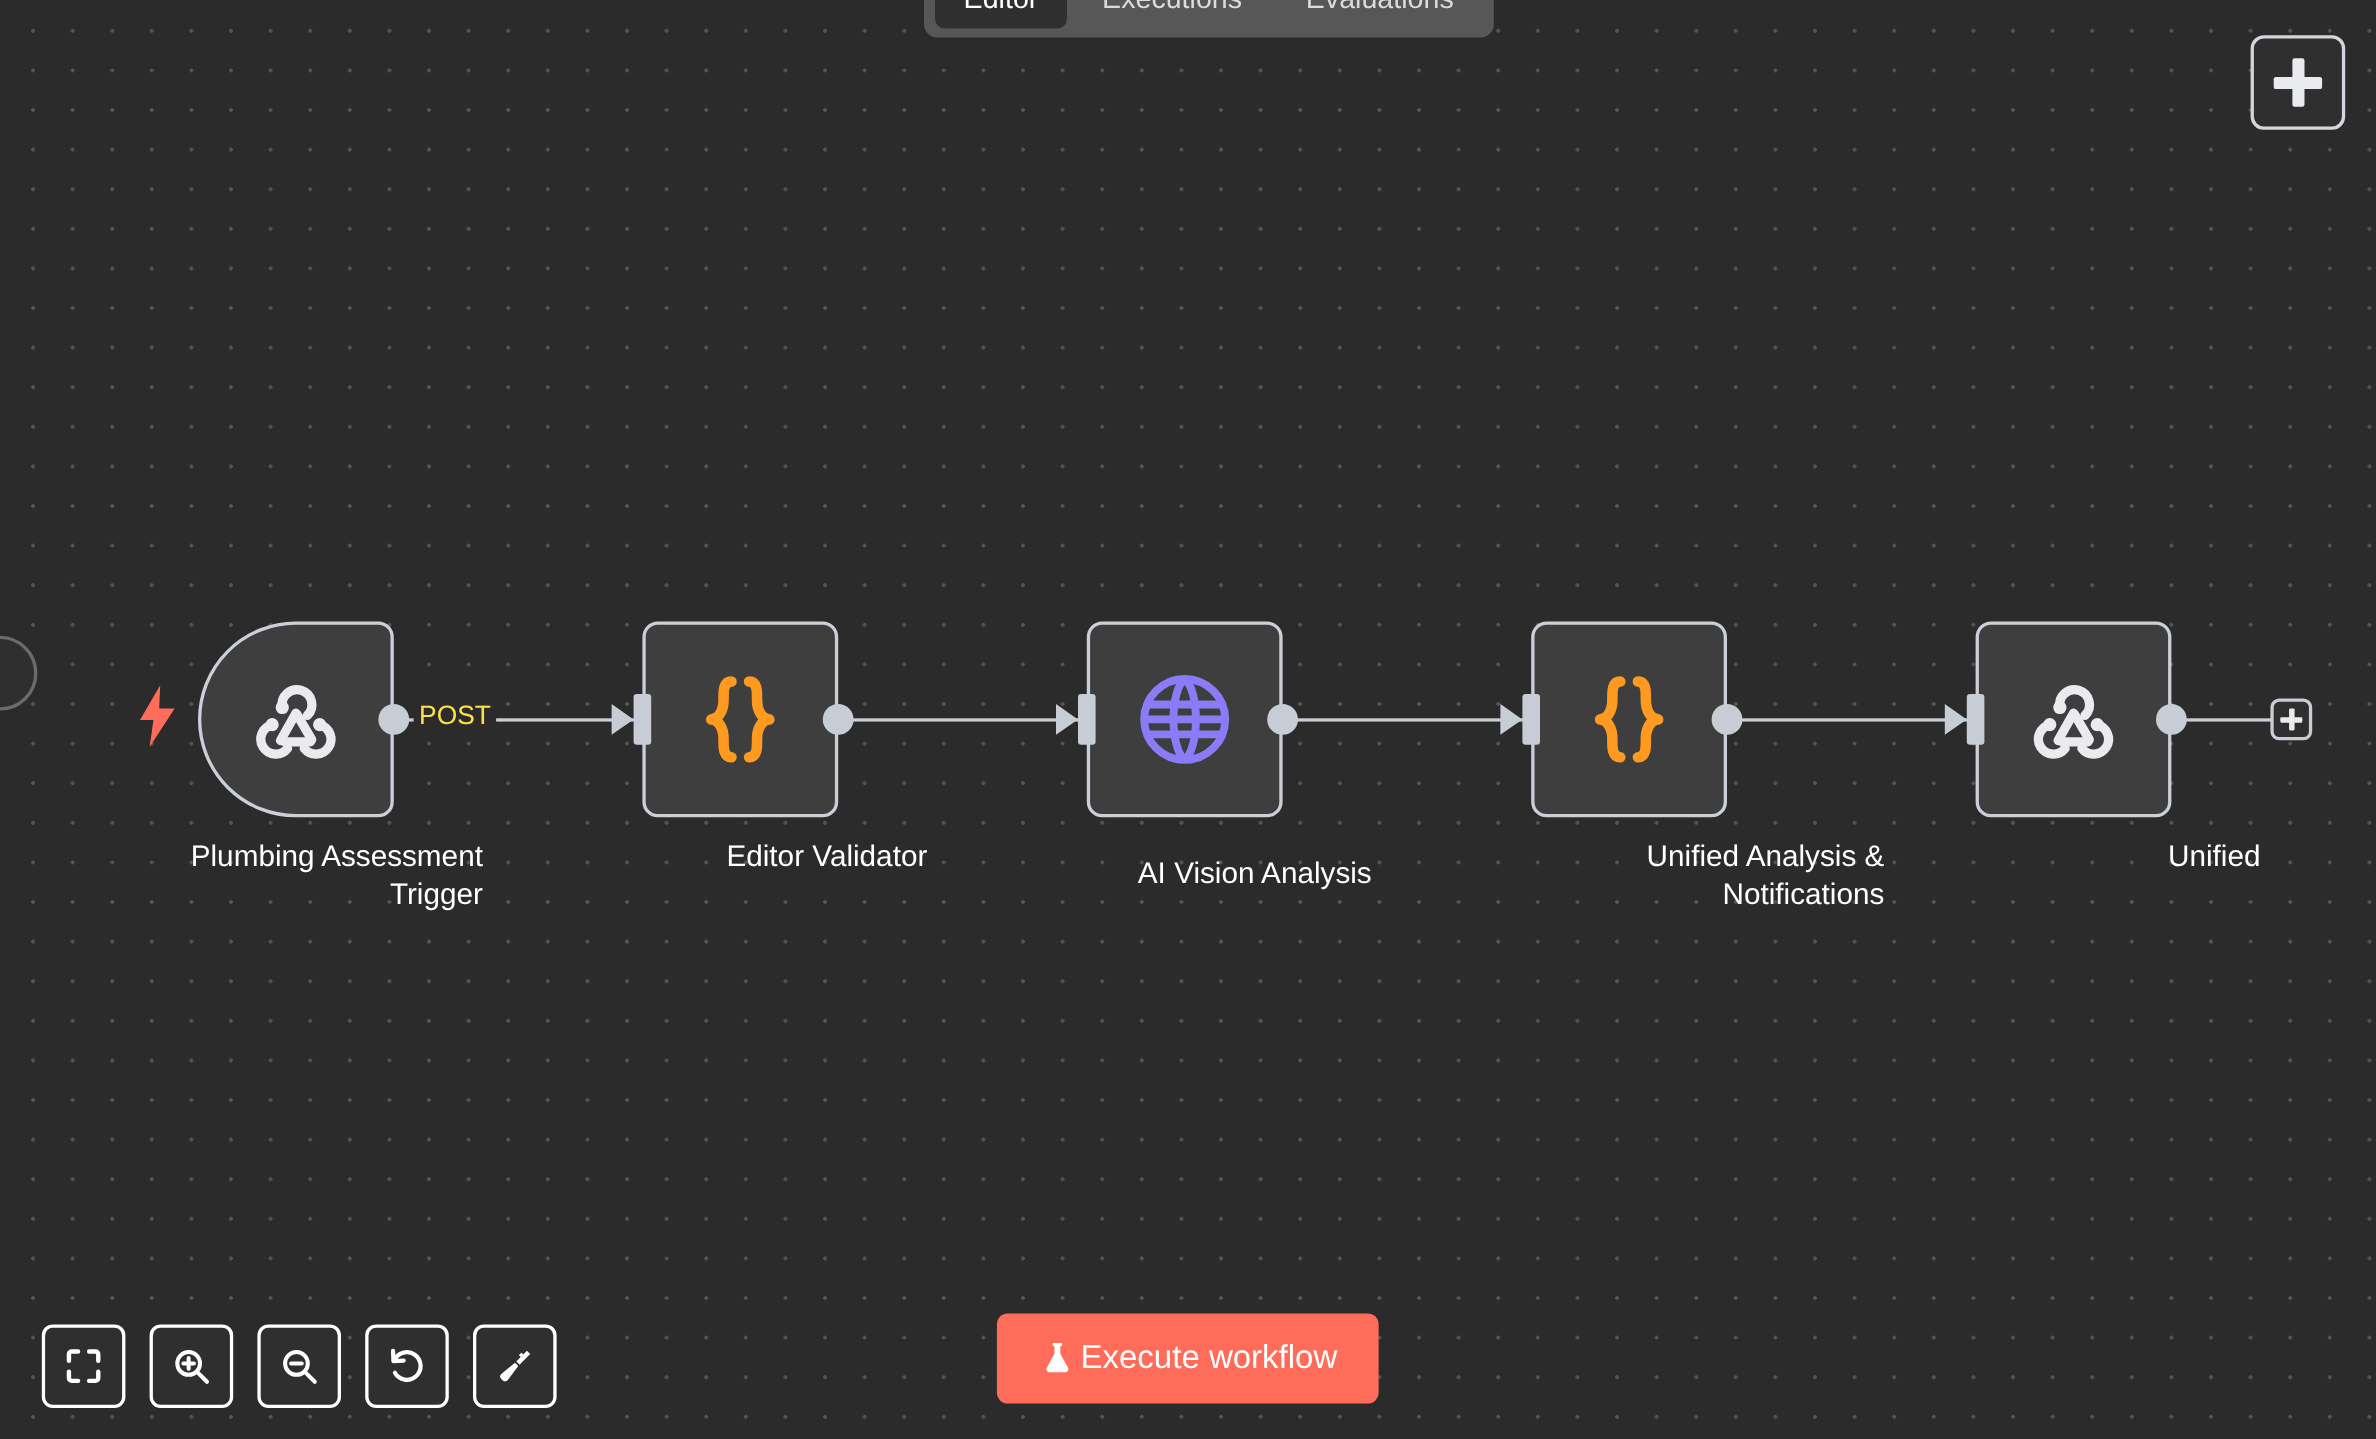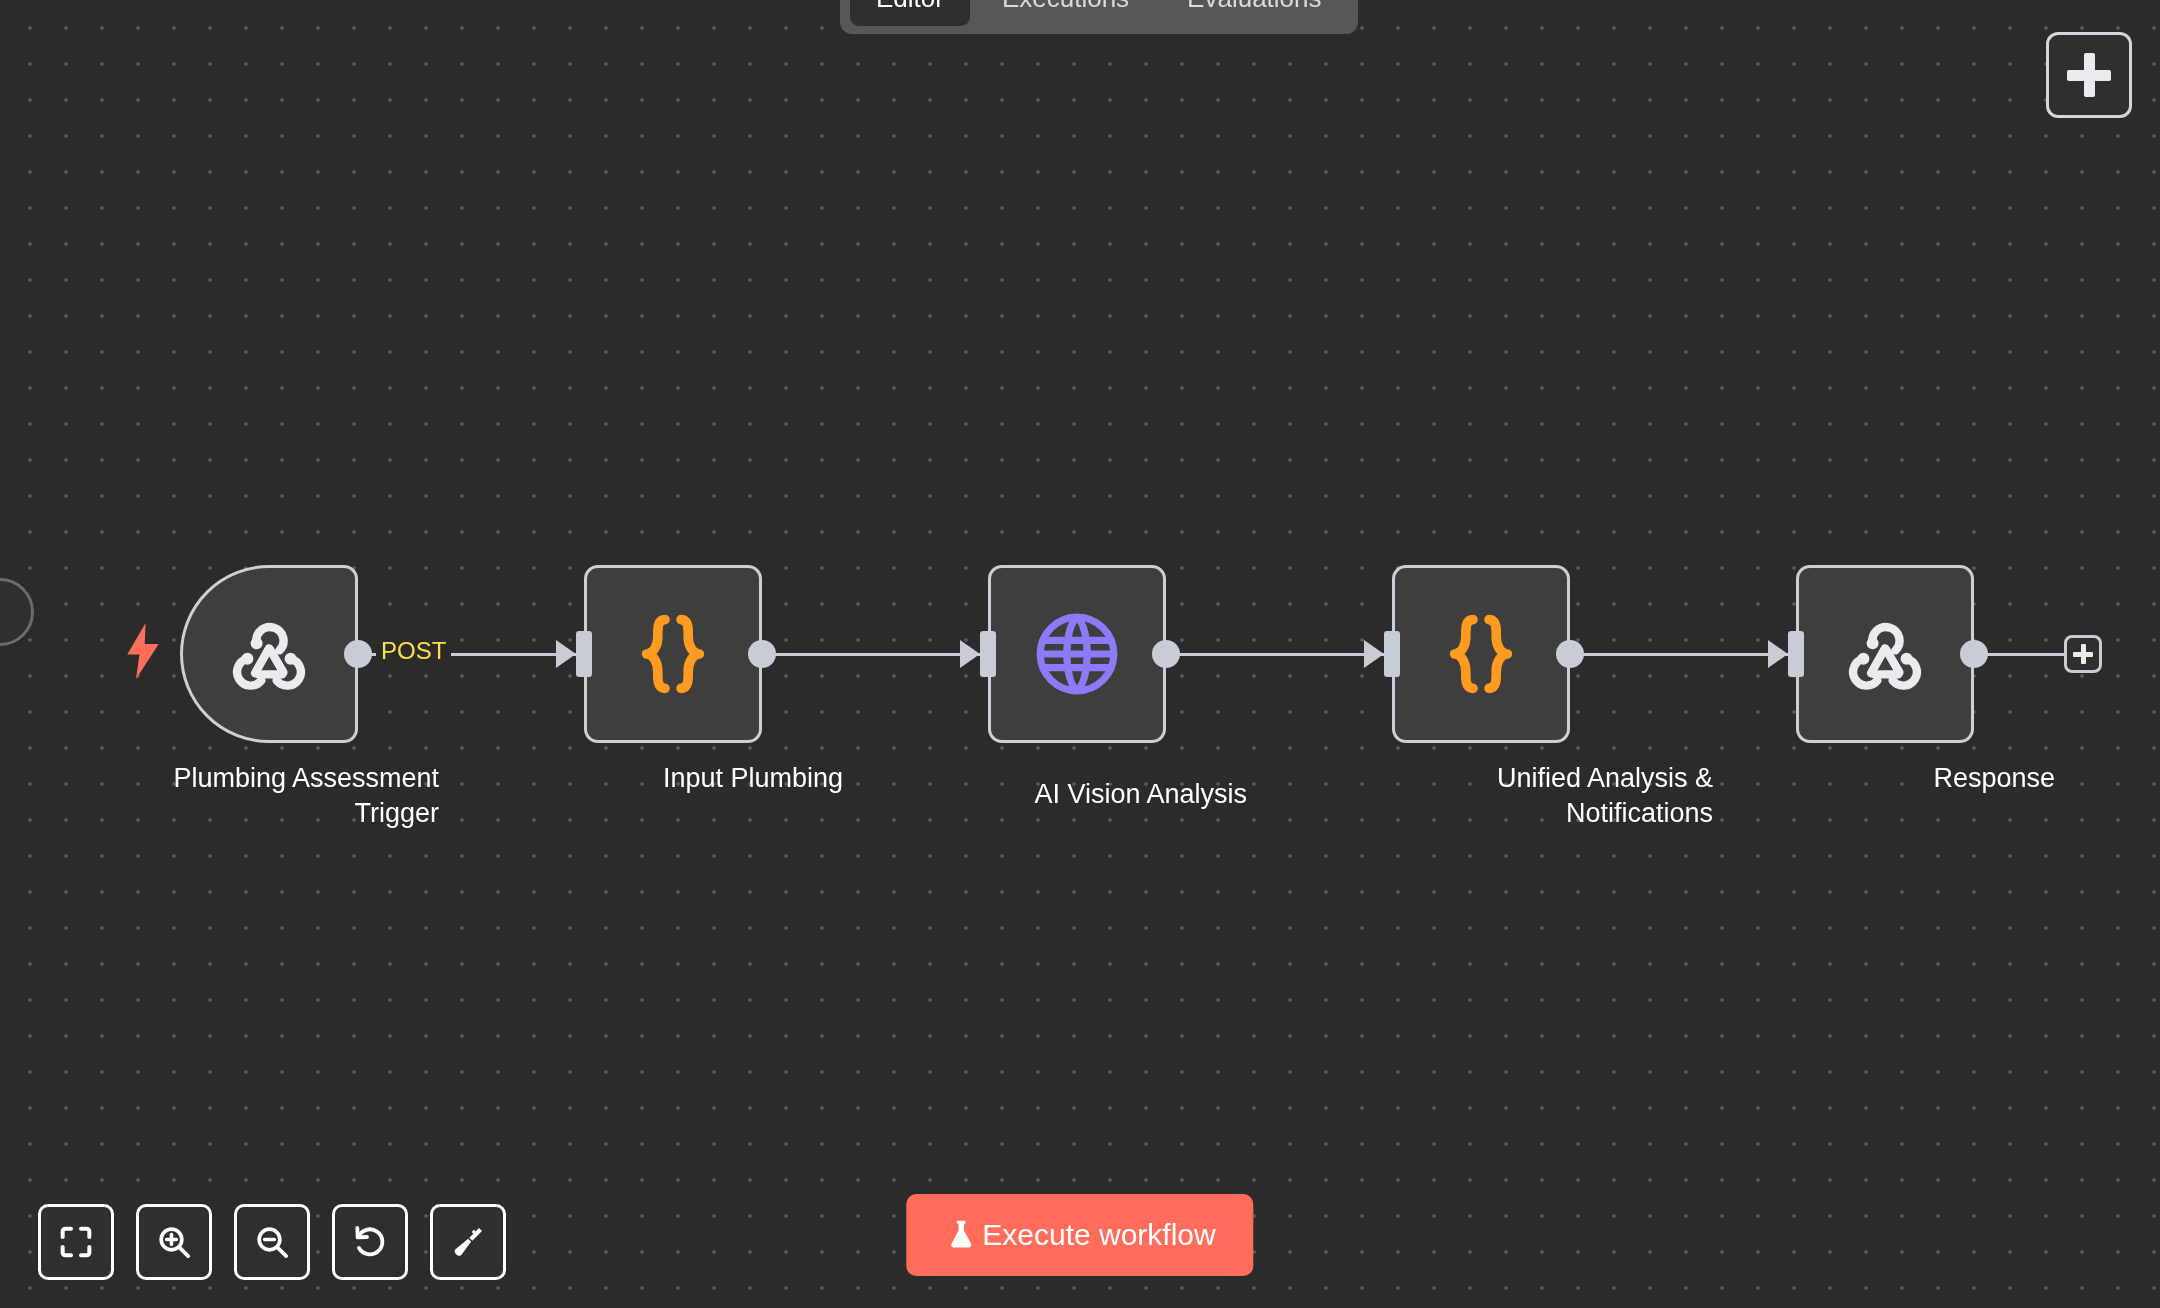--- a/index.html
+++ b/index.html
@@ -261,21 +261,21 @@
       </div>
       <div class="node-label" style="left: 99px; top: 761px;">Plumbing Assessment Trigger</div>
       <div class="node" style="left: 584px; top: 565px;">
         <svg width="96" height="96" viewBox="0 0 24 24">
           <g fill="none" stroke="#ff9a21" stroke-width="2.4" stroke-linecap="round" stroke-linejoin="round">
             <path d="M10 3.4 C8 3.4 8.2 6 8.2 7.6 C8.2 10 7 12 5.4 12 C7 12 8.2 14 8.2 16.4 C8.2 18 8 20.6 10 20.6"></path>
             <path d="M14 3.4 C16 3.4 15.8 6 15.8 7.6 C15.8 10 17 12 18.6 12 C17 12 15.8 14 15.8 16.4 C15.8 18 16 20.6 14 20.6"></path>
           </g>
         </svg>
       </div>
-      <div class="node-label" style="left: 503px; top: 761px;">Input Plumbing</div>
+      <div class="node-label" style="left: 503px; top: 761px;">Editor Validator</div>
       <div class="node" style="left: 988px; top: 565px;">
         <svg width="96" height="96" viewBox="0 0 24 24">
           <g fill="none" stroke="#8b7bf7" stroke-width="1.8">
             <circle cx="12" cy="12" r="9.2"></circle>
             <path d="M12 2.8 C8.6 5.6 8.6 18.4 12 21.2"></path>
             <path d="M12 2.8 C15.4 5.6 15.4 18.4 12 21.2"></path>
             <path d="M3.2 8.6 H20.8"></path>
             <path d="M3.2 15.4 H20.8"></path>
             <path d="M2.8 12 H21.2"></path>
           </g>
@@ -299,21 +299,21 @@
             <path d="M17.4 13.2 A3.4 3.4 0 1 1 13.9 18.6"></path>
             <path d="M12 10.6 L8.5 16.8"></path>
             <path d="M9.4 17.1 L15.3 17.1"></path>
             <path d="M12.2 10.8 L15.6 16.6"></path>
             <circle cx="8.9" cy="9.3" r="1.5" fill="#e9ebee" stroke="none"></circle>
             <circle cx="6.6" cy="13.2" r="1.5" fill="#e9ebee" stroke="none"></circle>
             <circle cx="17.4" cy="13.2" r="1.5" fill="#e9ebee" stroke="none"></circle>
           </g>
         </svg>
       </div>
-      <div class="node-label" style="left: 1715px; top: 761px;">Response</div>
+      <div class="node-label" style="left: 1715px; top: 761px;">Unified</div>
       <div class="link" style="left: 358px; top: 652.5px; width: 226px;"></div>
       <div class="out-dot" style="left: 344px; top: 640px;"></div>
       <div class="in-arrow" style="left: 556px; top: 640px;"></div>
       <div class="in-tab" style="left: 576px; top: 631px;"></div>
       <div class="link-label" style="left: 376px; top: 637px;">POST</div>
       <div class="link" style="left: 762px; top: 652.5px; width: 226px;"></div>
       <div class="out-dot" style="left: 748px; top: 640px;"></div>
       <div class="in-arrow" style="left: 960px; top: 640px;"></div>
       <div class="in-tab" style="left: 980px; top: 631px;"></div>
       <div class="link" style="left: 1166px; top: 652.5px; width: 226px;"></div>

